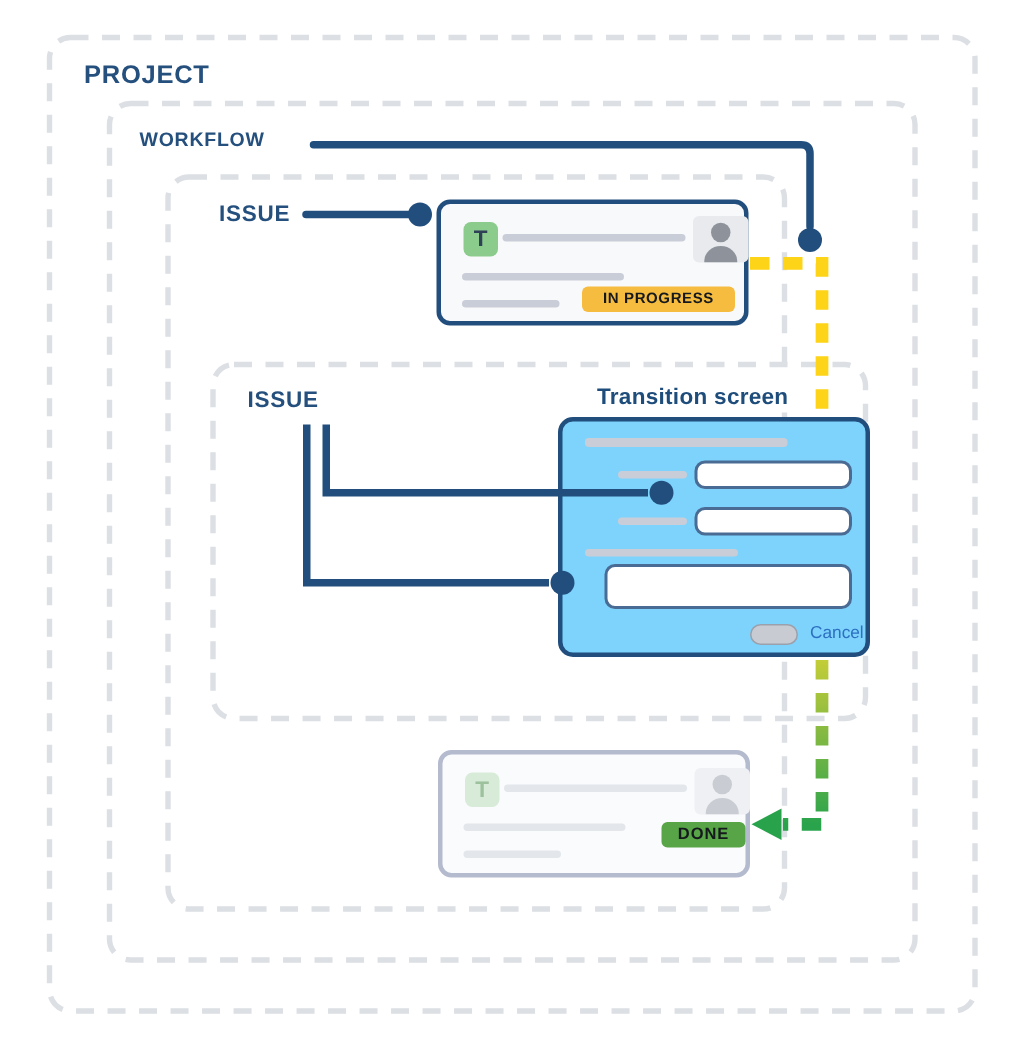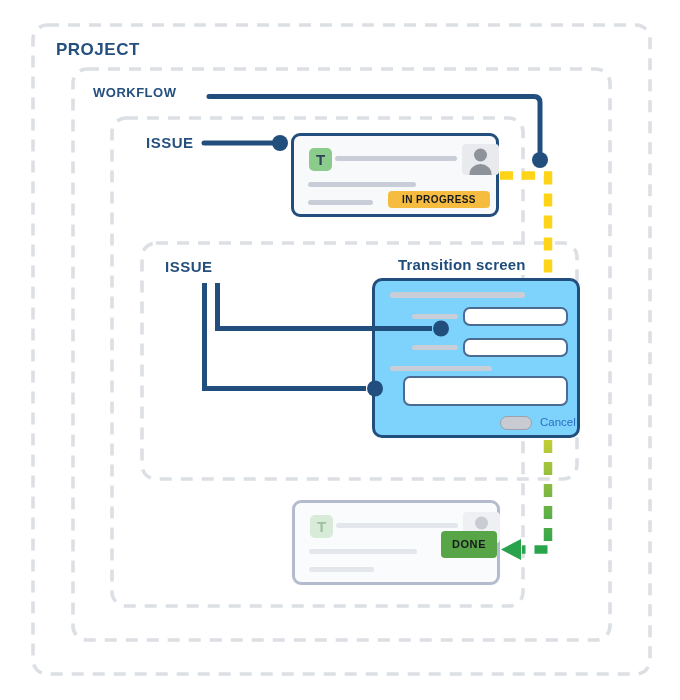--- a/index.html
+++ b/index.html
@@ -48,21 +48,21 @@
     background:#e8eaee;overflow:hidden;
   }
   .done-card .avatar{background:#eef0f3;top:9px;}
   .avatar svg{display:block;}
 
   .badge{
     position:absolute;z-index:4;border-radius:4px;color:#15181c;font-weight:700;
     display:flex;align-items:center;justify-content:center;line-height:1;white-space:nowrap;
   }
   .badge-inprogress{left:388px;top:191px;width:102px;height:17px;background:#f6bc40;font-size:10px;letter-spacing:.4px;}
-  .badge-done{left:441px;top:531px;width:56px;height:27px;background:#57a547;font-size:11px;letter-spacing:.6px;}
+  .badge-done{left:441px;top:548px;width:56px;height:17px;background:#57a547;font-size:11px;letter-spacing:.6px;}
 
   .dialog{
     position:absolute;z-index:3;left:360px;top:278px;width:208px;height:160px;
     background:#7dd3fc;border:3.5px solid #214e7d;border-radius:10px;box-sizing:border-box;margin-left:12px;
   }
   .dlg-bar1{left:15px;top:11px;width:135px;height:6px;}
   .dlg-lab1{left:37px;top:33px;width:46px;}
   .dlg-lab2{left:37px;top:64px;width:46px;}
   .dlg-bar2{left:15px;top:85px;width:102px;}
   .dlg-input{

